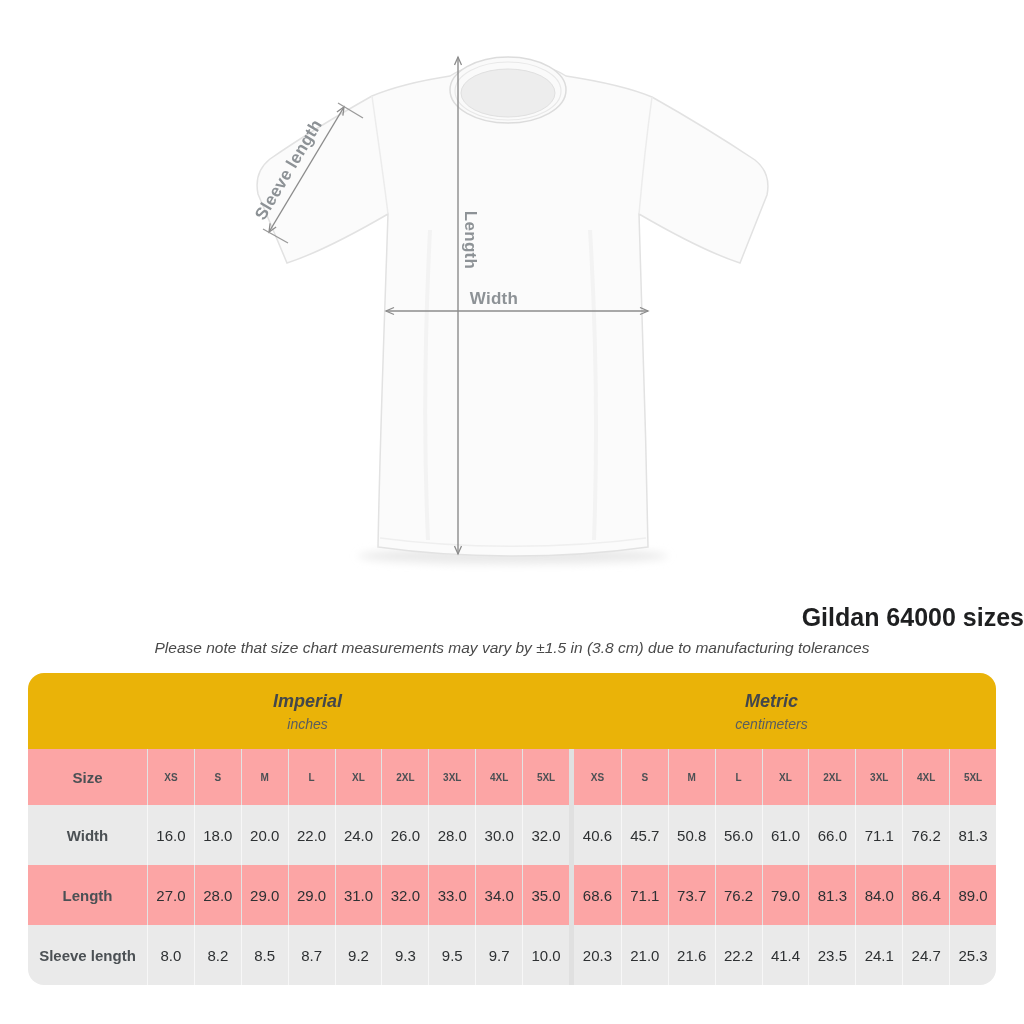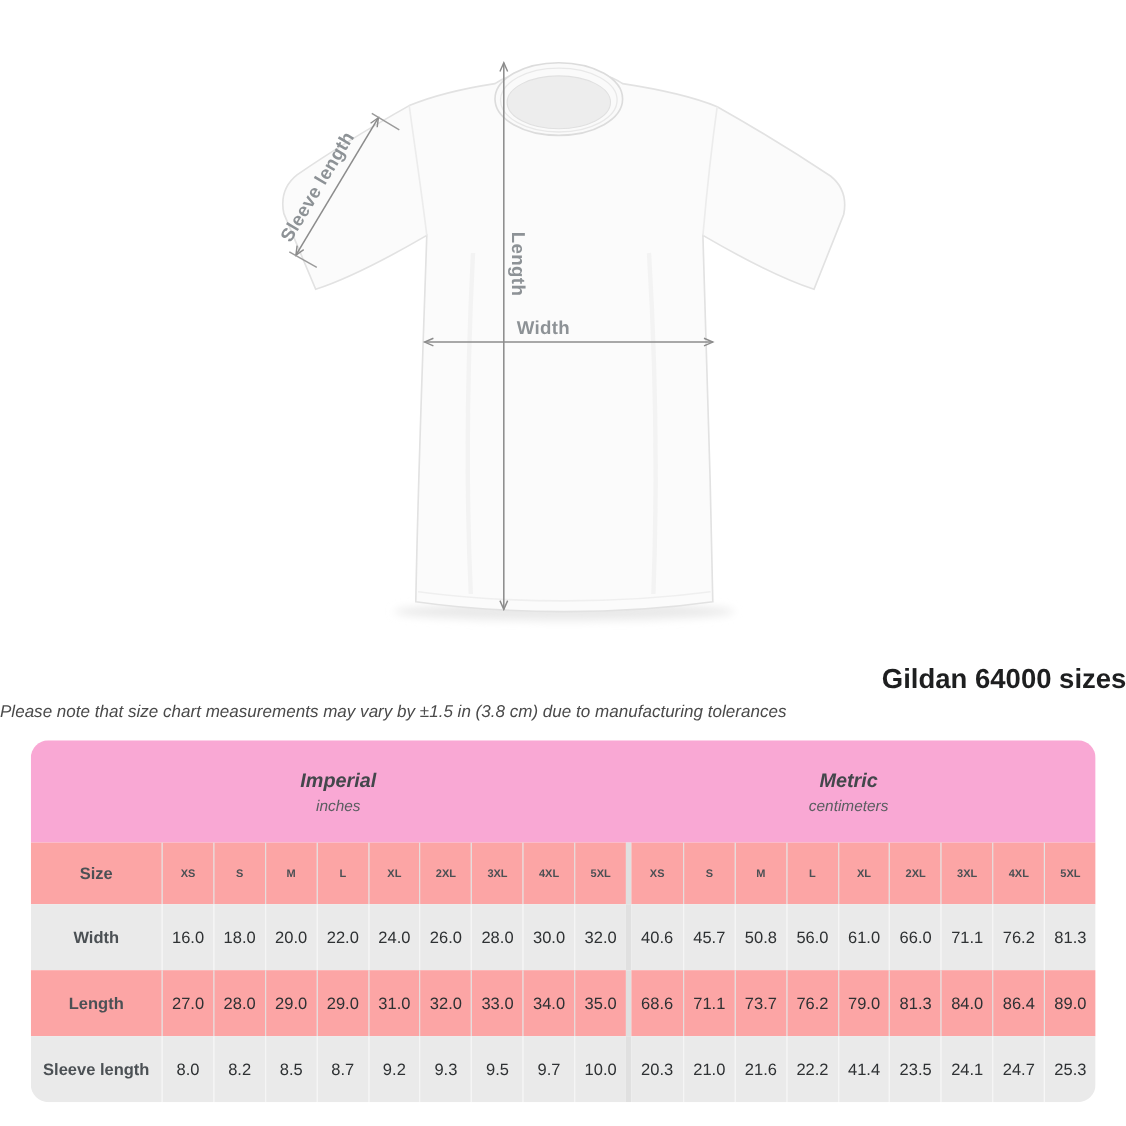--- a/index.html
+++ b/index.html
@@ -11,26 +11,26 @@
   .diagram svg{position:absolute;left:0;top:0;}
   .dim-label{position:absolute;color:#8d9296;font-size:17px;font-weight:600;
              letter-spacing:.3px;white-space:nowrap;}
   .label-width{left:494px;top:299px;transform:translate(-50%,-50%);}
   .label-length{left:470px;top:240px;transform:translate(-50%,-50%) rotate(90deg);}
   .label-sleeve{left:289px;top:170px;transform:translate(-50%,-50%) rotate(-59deg);}
 
   
   .page-title{margin-top:10px;text-align:right;font-size:25px;font-weight:bold;
               color:#1e1f20;line-height:1.2;}
-  .size-note{margin-top:6px;text-align:left;font-style:italic;font-size:15.5px;
+  .size-note{margin-top:6px;text-align:center;font-style:italic;font-size:15.5px;
              color:#4a4a4a;line-height:1.25;}
 
   
   .size-table{width:968px;margin:16px auto 0;border-radius:16px;overflow:hidden;}
-  .band{height:93px;background:#f9a8d4;display:flex;}
+  .band{height:76px;background:#eab308;display:flex;}
   .band-half{display:flex;flex-direction:column;justify-content:center;
              align-items:center;gap:4px;}
   .band-left{width:541px;padding-left:18px;box-sizing:border-box;}
   .band-right{flex:1;padding-right:22px;box-sizing:border-box;}
   .band-title{font-size:18px;font-weight:bold;font-style:italic;color:#43474b;}
   .band-unit{font-size:14px;font-style:italic;color:#595d60;}
 
   .grid{display:grid;grid-template-columns:119px repeat(9,1fr) 5px repeat(9,1fr);
         grid-template-rows:56px 60px 60px 60px;}
   .cell{display:flex;align-items:center;justify-content:center;

